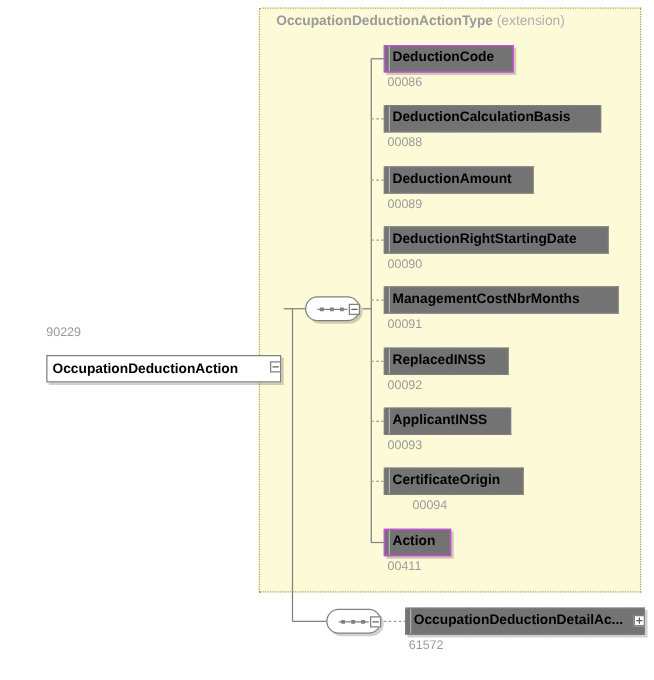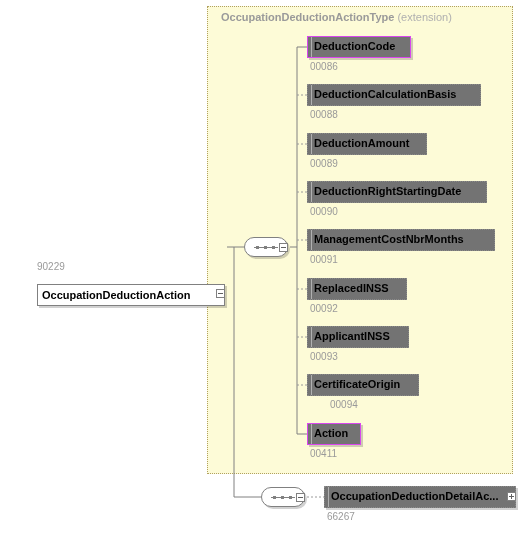--- a/index.html
+++ b/index.html
@@ -267,21 +267,21 @@
   <span class="inner-left-mark"></span>
   <span class="txt">Action</span>
 </div>
 <div class="below-label" style="left:310px; top:448px;">00411</div>
 
 <div class="child-box optional shadow" style="left:324px; top:486px; width:192px;">
   <span class="inner-left-mark"></span>
   <span class="txt">OccupationDeductionDetailAc...</span>
   <span class="plus"></span>
 </div>
-<div class="below-label" style="left:327px; top:511px;">66267</div>
+<div class="below-label" style="left:327px; top:511px;">61572</div>
 
 <svg class="connectors">
 
   <line x1="227" y1="247" x2="244" y2="247"></line>
 
   <line x1="290" y1="247" x2="297" y2="247"></line>
   <line x1="297" y1="47" x2="297" y2="434"></line>
 
   <line x1="297" y1="47" x2="307" y2="47"></line>
   <line x1="297" y1="95" x2="307" y2="95" class="dotted"></line>

